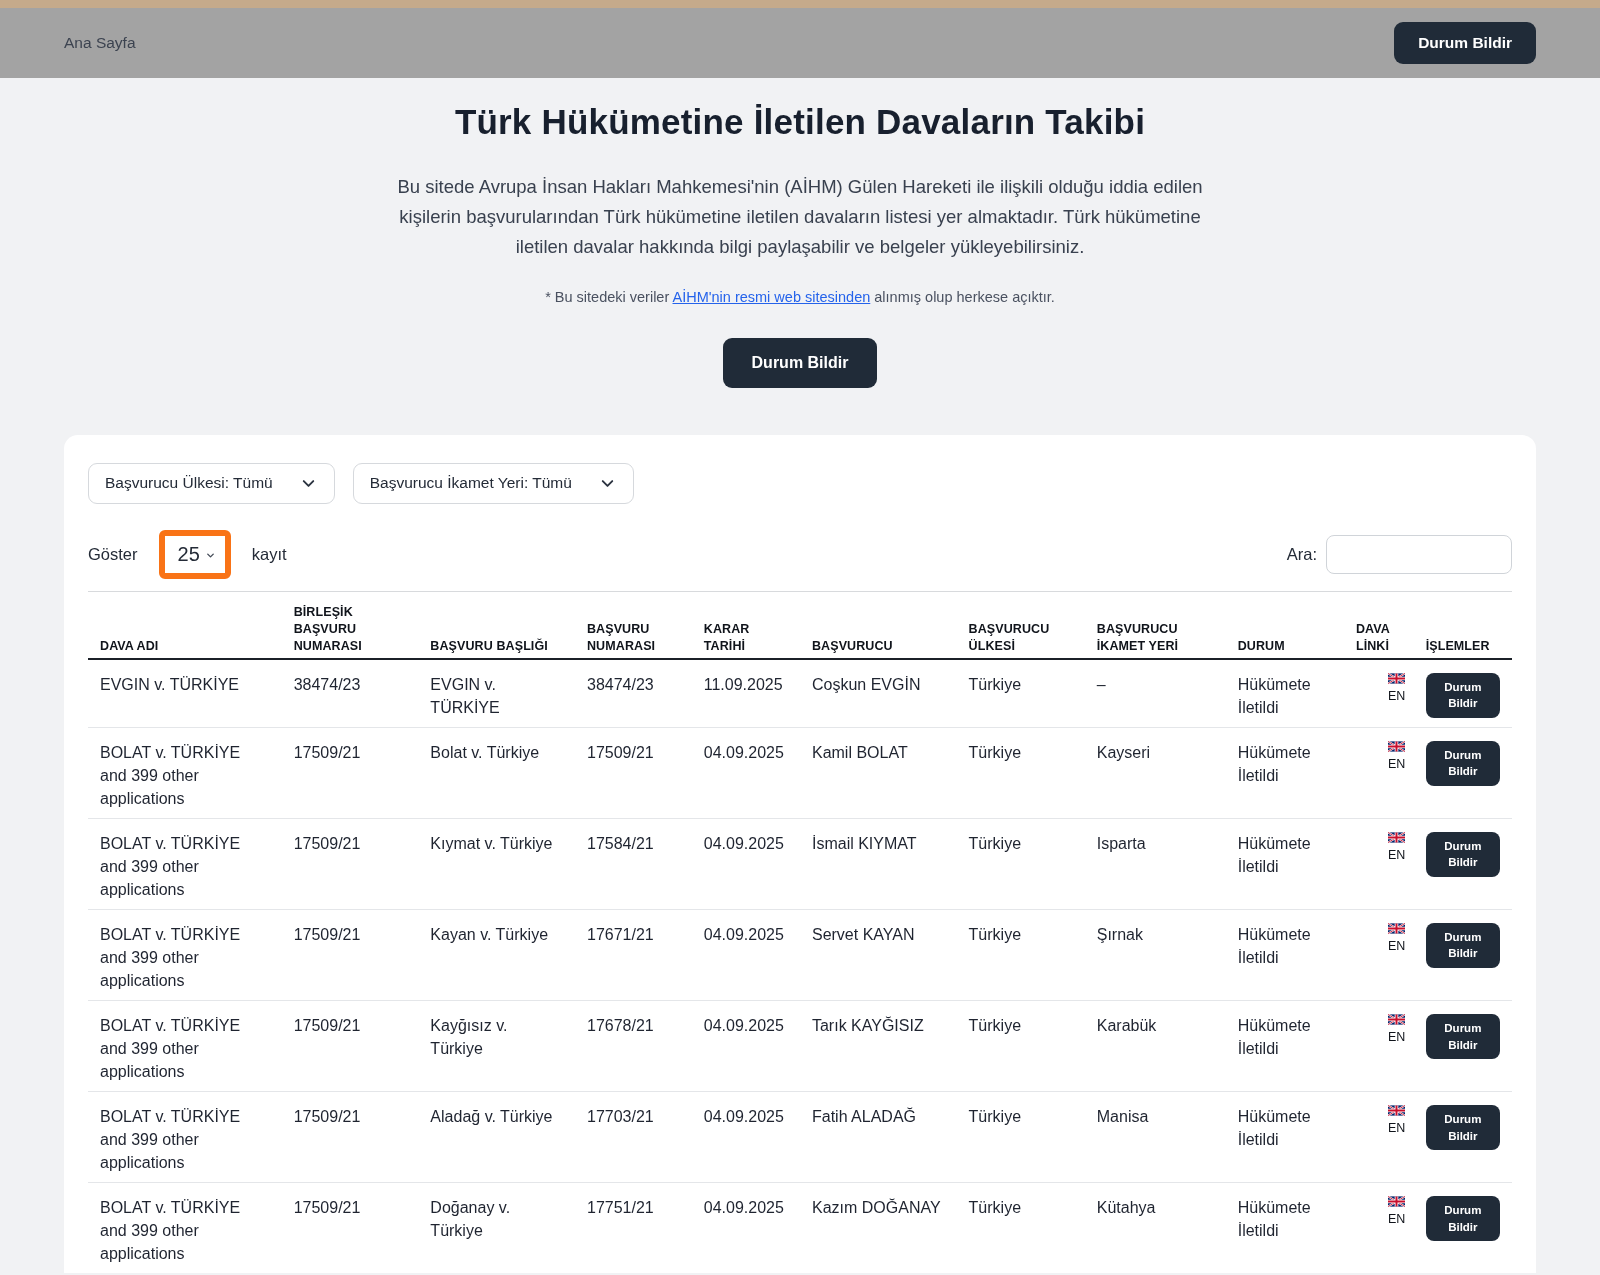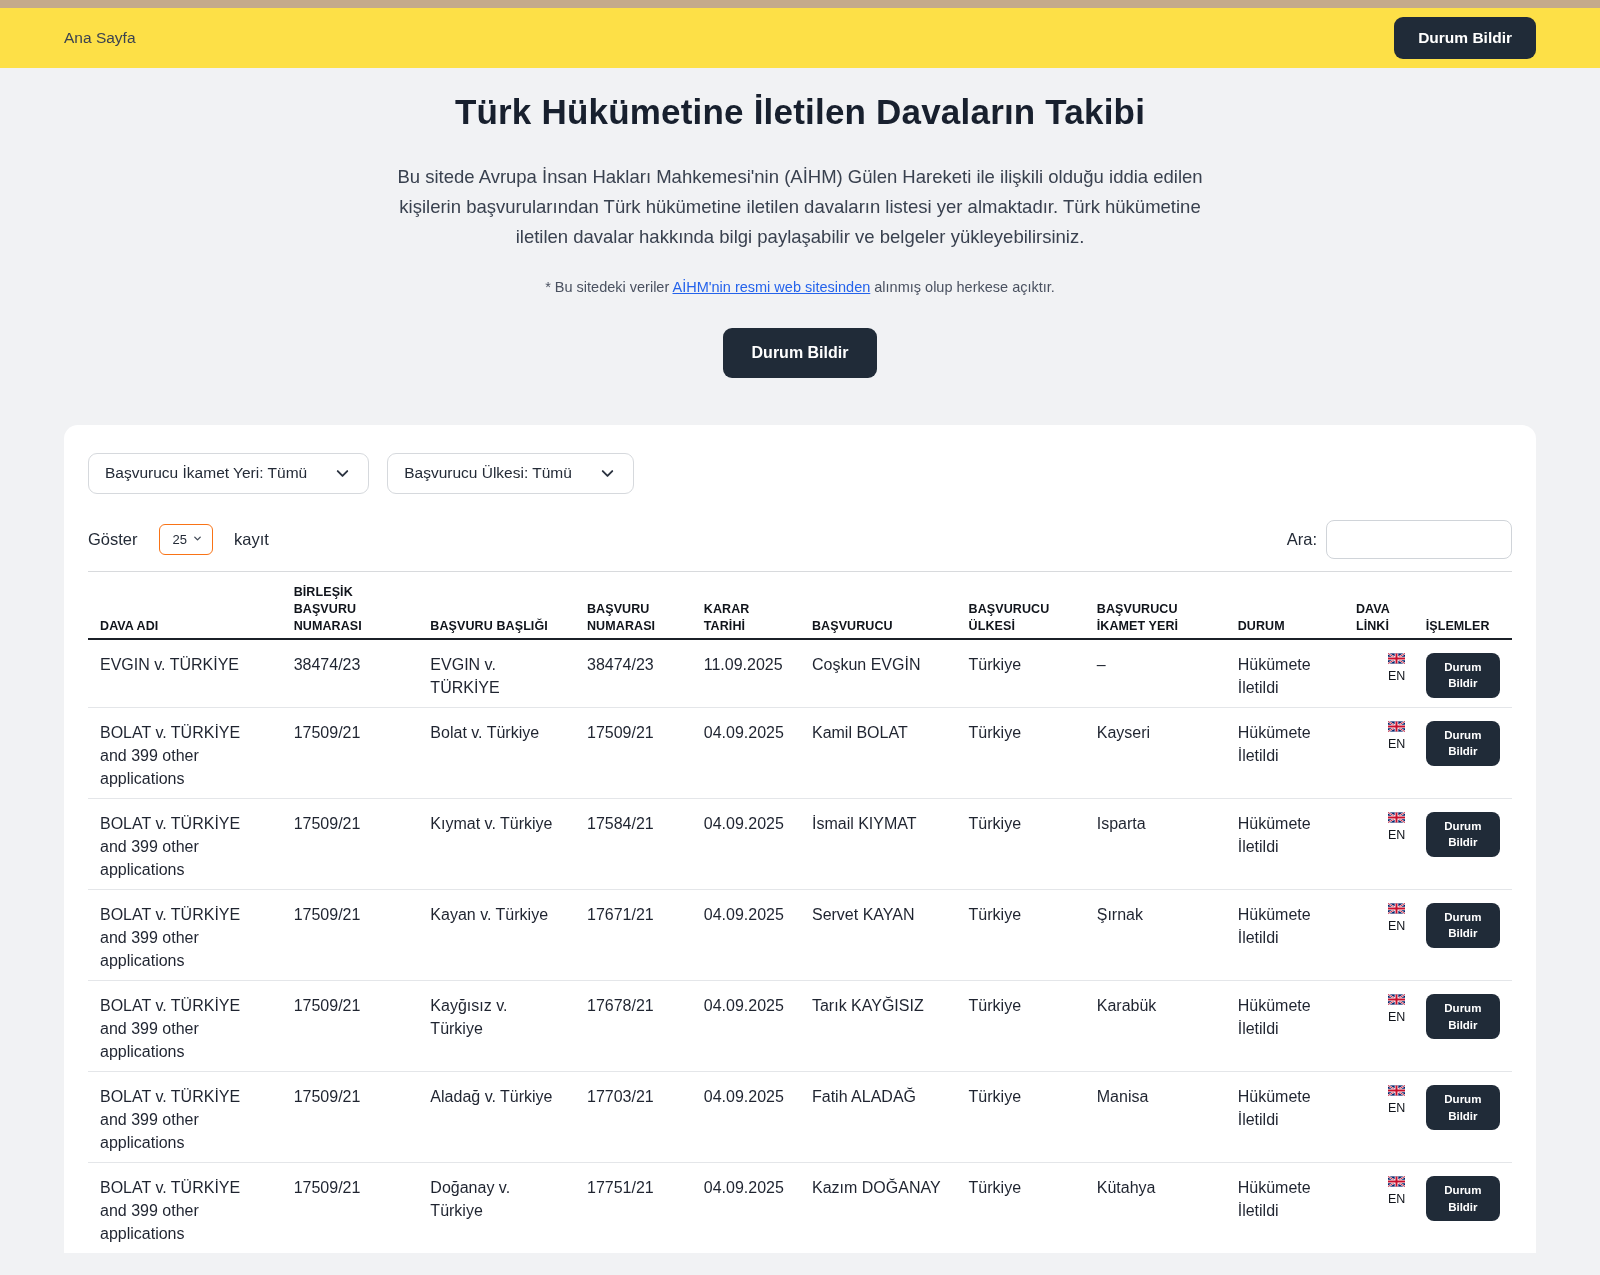--- a/index.html
+++ b/index.html
@@ -7,21 +7,21 @@
   body {
     font-family: "Liberation Sans", sans-serif;
     background: #f1f2f4;
     color: #1f2430;
   }
   
   .top-strip { height: 8px; background: #c5aa8b; }
 
   
   .nav {
-    height: 60px; background: #fde047;
+    height: 70px; background: #a3a3a3;
     display: flex; align-items: center; justify-content: space-between;
     padding: 0 64px;
   }
   .nav-home { font-size: 15.5px; color: #3c4350; text-decoration: none; cursor: pointer; }
   .btn-navy {
     display: inline-block; background: #202b38; color: #ffffff;
     font-weight: 700; border: none; border-radius: 9px; cursor: pointer;
     font-family: "Liberation Sans", sans-serif;
   }
   .nav-report { font-size: 15.5px; padding: 12px 24px; }
@@ -53,22 +53,22 @@
   }
   .filter-pill svg { display: block; }
 
   .controls {
     margin-top: 26px; display: flex; align-items: center; justify-content: space-between;
     margin-bottom: 12px;
   }
   .show-group { display: flex; align-items: center; gap: 21px; font-size: 16.5px; color: #242b37; }
   .page-size {
     display: flex; align-items: center; gap: 5px;
-    border: 1px solid #f97316; border-radius: 6px; padding: 7px 9px 7px 13px;
-    font-size: 13px; background: #fff; cursor: pointer;
+    border: 6px solid #f97316; border-radius: 6px; padding: 7px 9px 7px 13px;
+    font-size: 20px; background: #fff; cursor: pointer;
   }
   .search-group { display: flex; align-items: center; gap: 9px; font-size: 16.5px; color: #242b37; }
   .search-input {
     width: 186px; height: 39px; border: 1px solid #d0d4d9; border-radius: 8px;
     font-size: 15px; padding: 0 10px; font-family: "Liberation Sans", sans-serif;
   }
 
   
   table { width: 100%; border-collapse: collapse; table-layout: fixed; }
   thead th {
@@ -105,29 +105,29 @@
 <div class="hero">
   <h1 class="hero-title">Türk Hükümetine İletilen Davaların Takibi</h1>
   <p class="hero-desc">Bu sitede Avrupa İnsan Hakları Mahkemesi'nin (AİHM) Gülen Hareketi ile ilişkili olduğu iddia edilen kişilerin başvurularından Türk hükümetine iletilen davaların listesi yer almaktadır. Türk hükümetine iletilen davalar hakkında bilgi paylaşabilir ve belgeler yükleyebilirsiniz.</p>
   <p class="hero-note"><span>* Bu sitedeki veriler </span><a>AİHM'nin resmi web sitesinden</a><span> alınmış olup herkese açıktır.</span></p>
   <button class="btn-navy hero-report">Durum Bildir</button>
 </div>
 
 <div class="card">
   <div class="filters">
     <div class="filter-pill">
-      <span>Başvurucu İkamet Yeri: Tümü</span>
+      <span>Başvurucu Ülkesi: Tümü</span>
       <span>
         <svg width="19" height="19" viewBox="0 0 24 24" fill="none" stroke="#2b3340" stroke-width="2.4" stroke-linecap="round" stroke-linejoin="round">
             <path d="M6 9l6 6 6-6"></path>
           </svg>
       </span>
     </div>
     <div class="filter-pill">
-      <span>Başvurucu Ülkesi: Tümü</span>
+      <span>Başvurucu İkamet Yeri: Tümü</span>
       <span>
         <svg width="19" height="19" viewBox="0 0 24 24" fill="none" stroke="#2b3340" stroke-width="2.4" stroke-linecap="round" stroke-linejoin="round">
             <path d="M6 9l6 6 6-6"></path>
           </svg>
       </span>
     </div>
   </div>
 
   <div class="controls">
     <div class="show-group">

